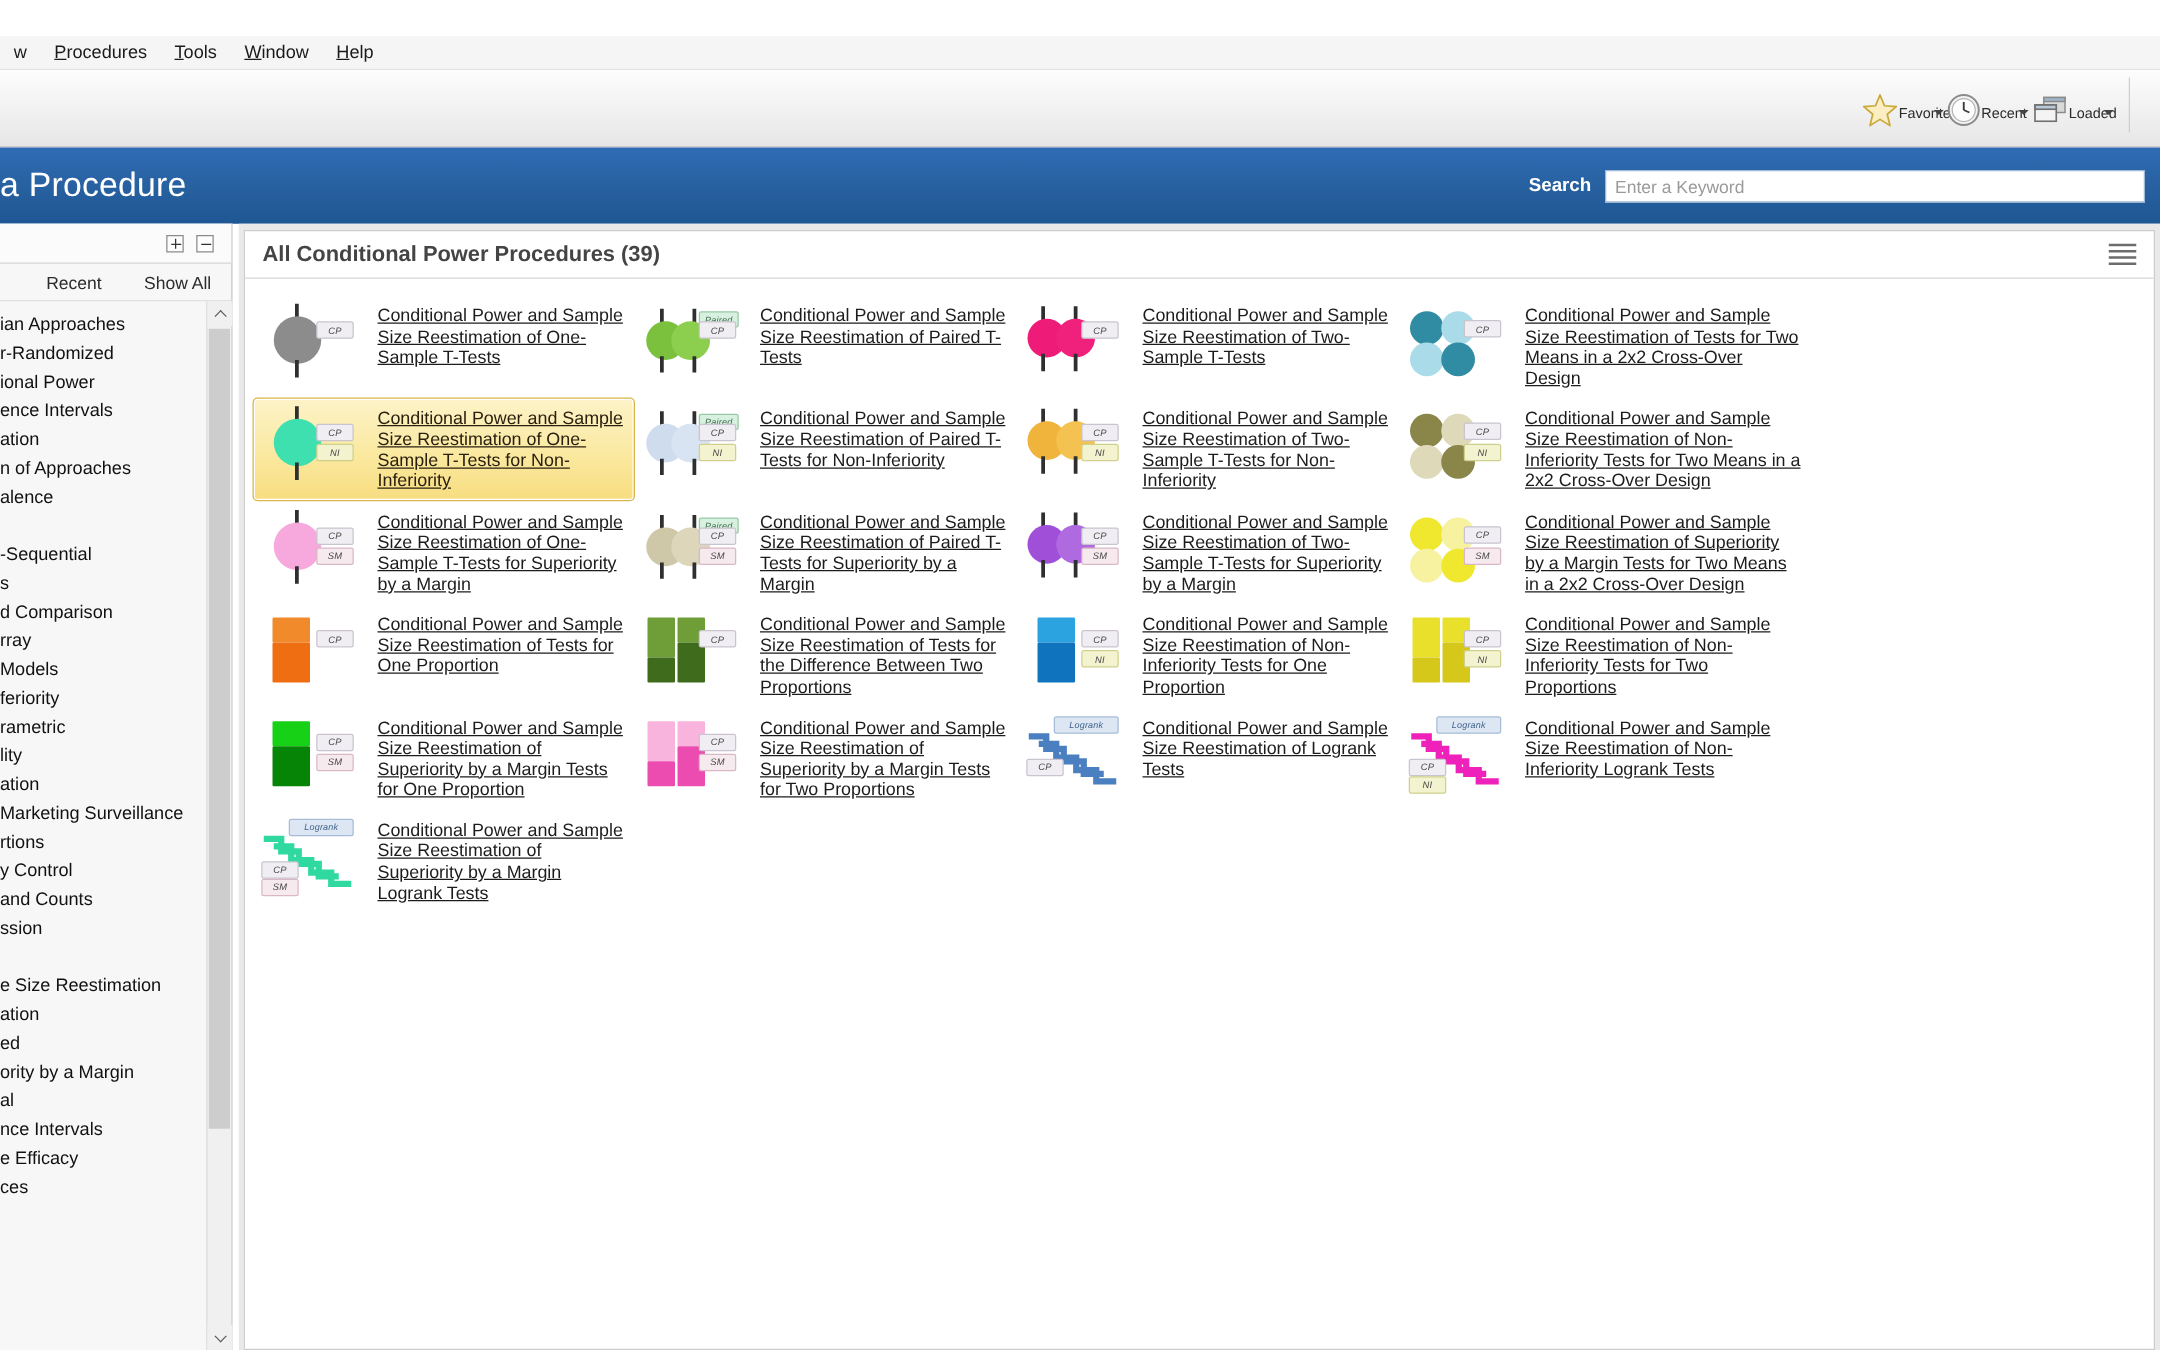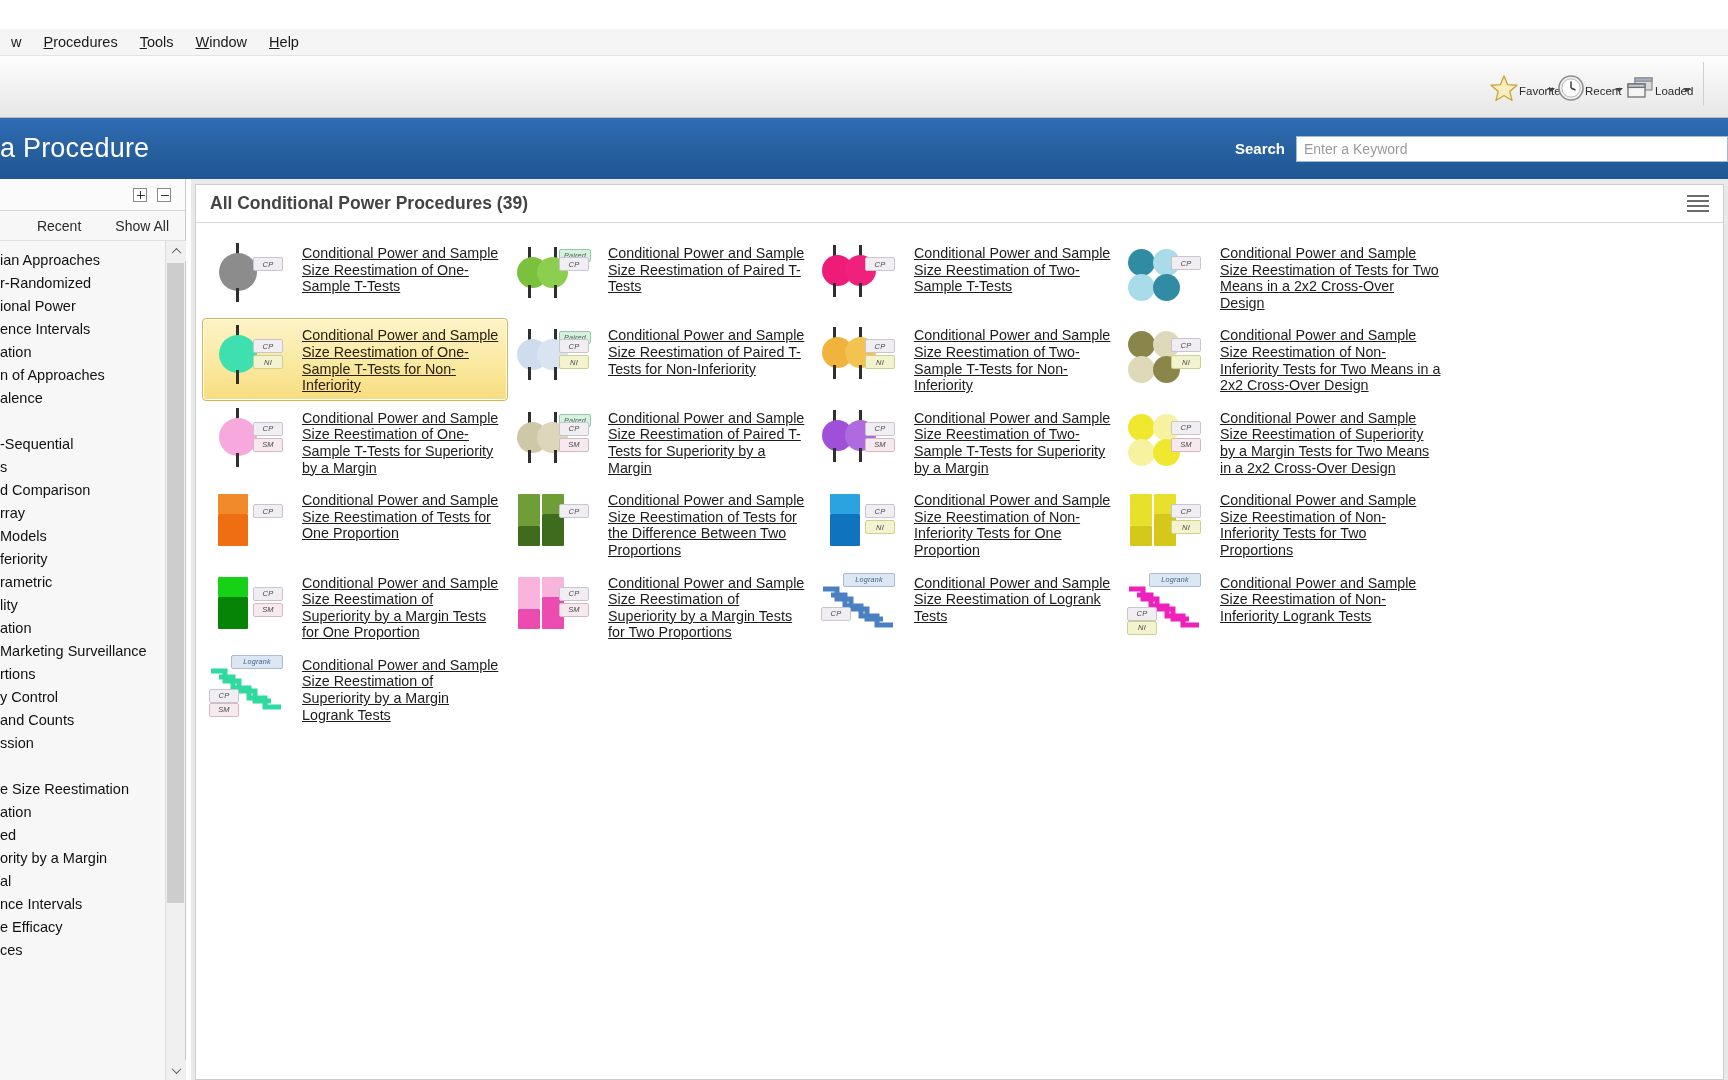--- a/index.html
+++ b/index.html
@@ -77,21 +77,21 @@
   .bb-title {
     font-size: 27px; color: #ffffff; margin-left: 0px; white-space: nowrap;
     font-weight: 400; letter-spacing: .2px;
   }
   .bb-spacer { flex: 1; }
   .bb-searchlabel {
     font-size: 15px; color: #ffffff; font-weight: bold; margin-right: 11px;
   }
   .bb-searchbox {
     width: 432px; height: 26px; background: #ffffff; border: 1px solid #9fb9d6;
-    display: flex; align-items: center; padding-left: 7px; margin-right: 0px; justify-content: center;
+    display: flex; align-items: center; padding-left: 7px; margin-right: 12px; justify-content: center;
   }
   .bb-searchbox input {
     border: 0; outline: 0; width: 100%; font-size: 14px;
     font-family: "Liberation Sans", sans-serif; color: #333;
     background: transparent;
   }
   .bb-searchbox input::placeholder { color: #9a9a9a; }
 
   
   .leftpanel {

